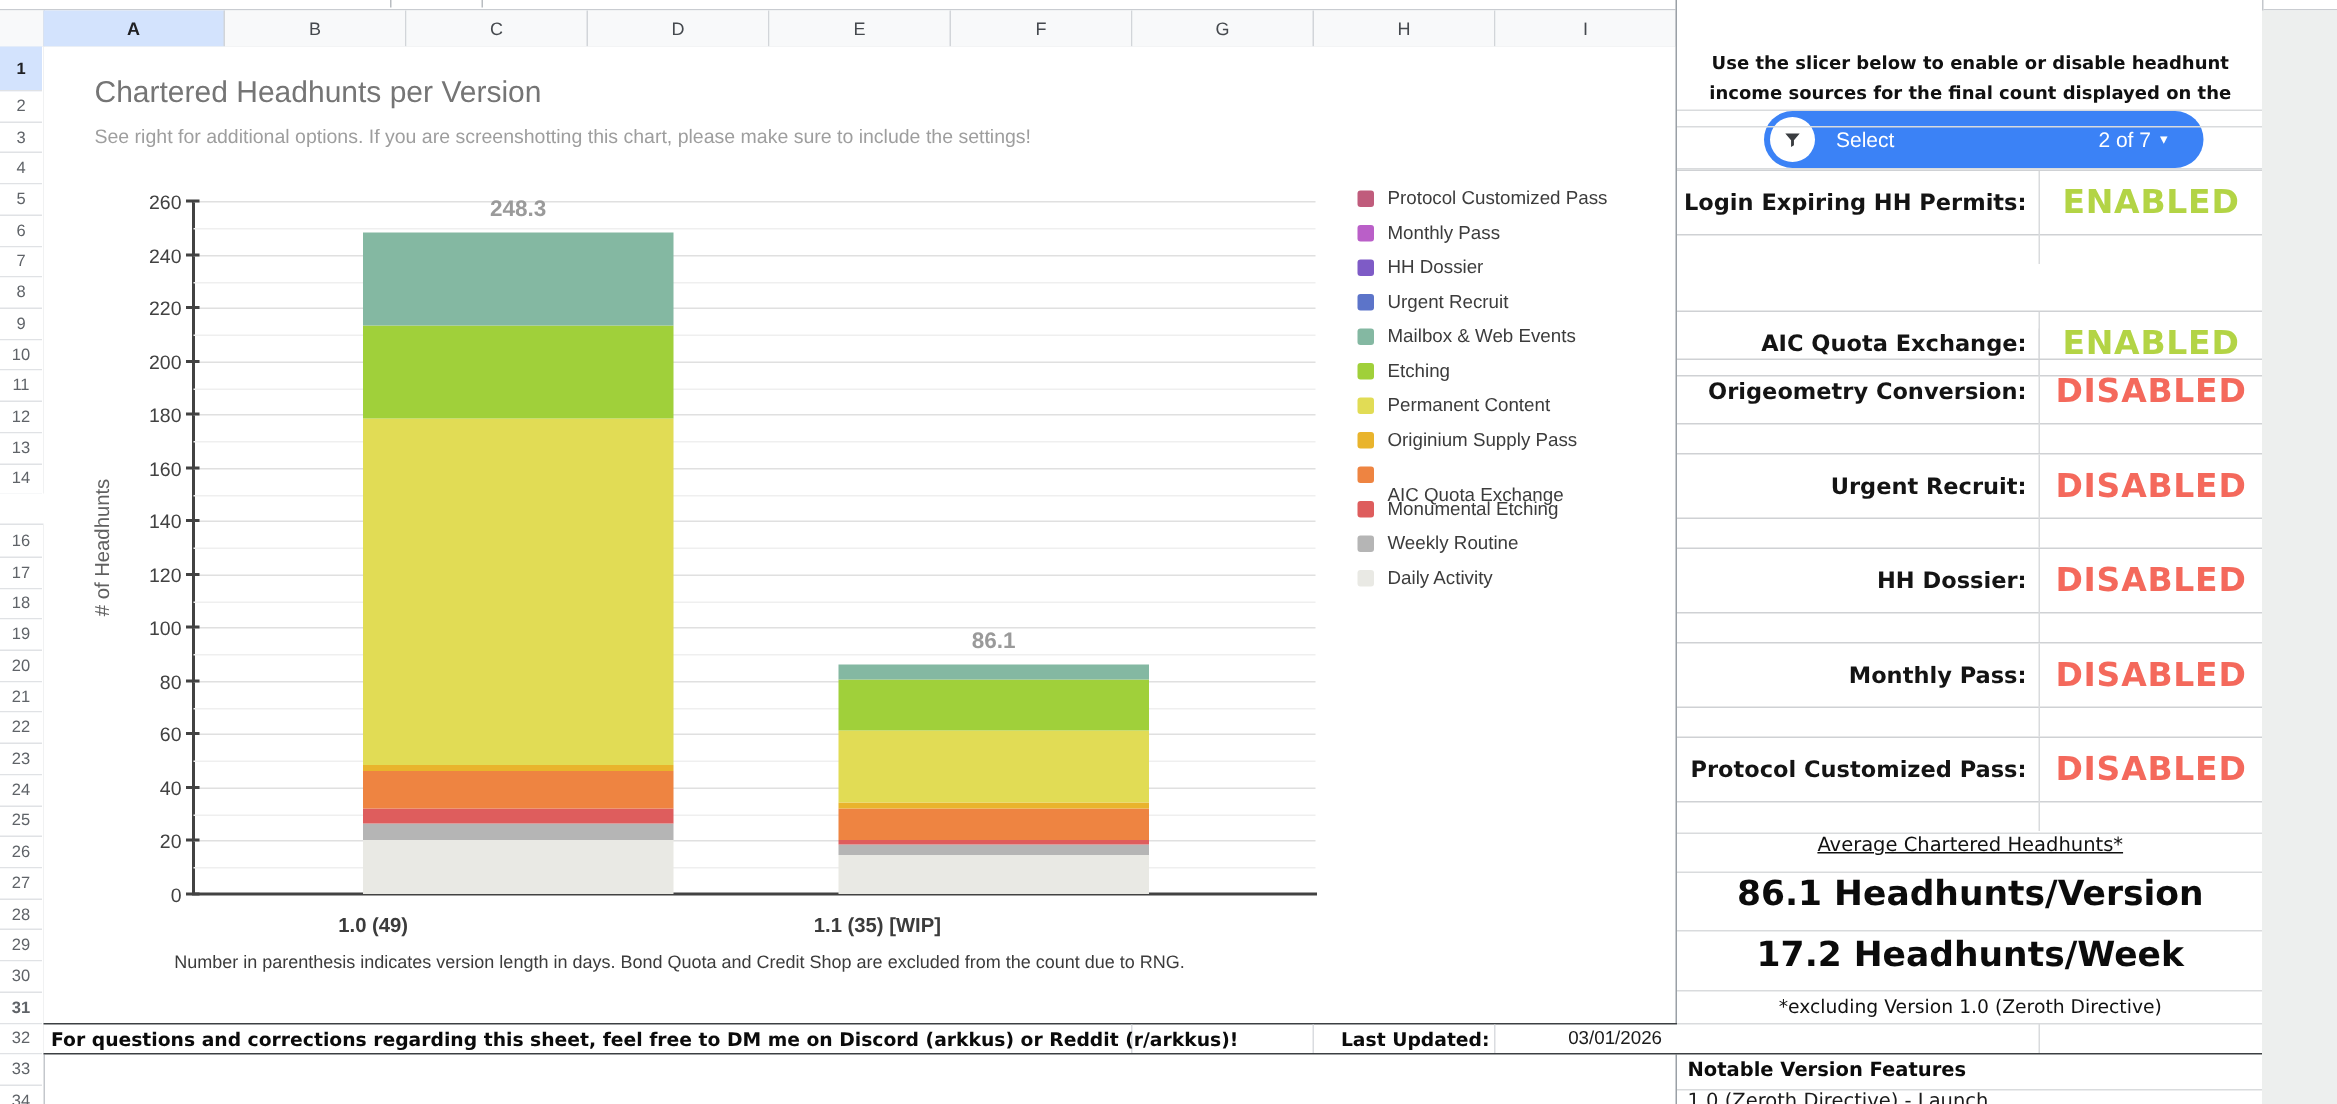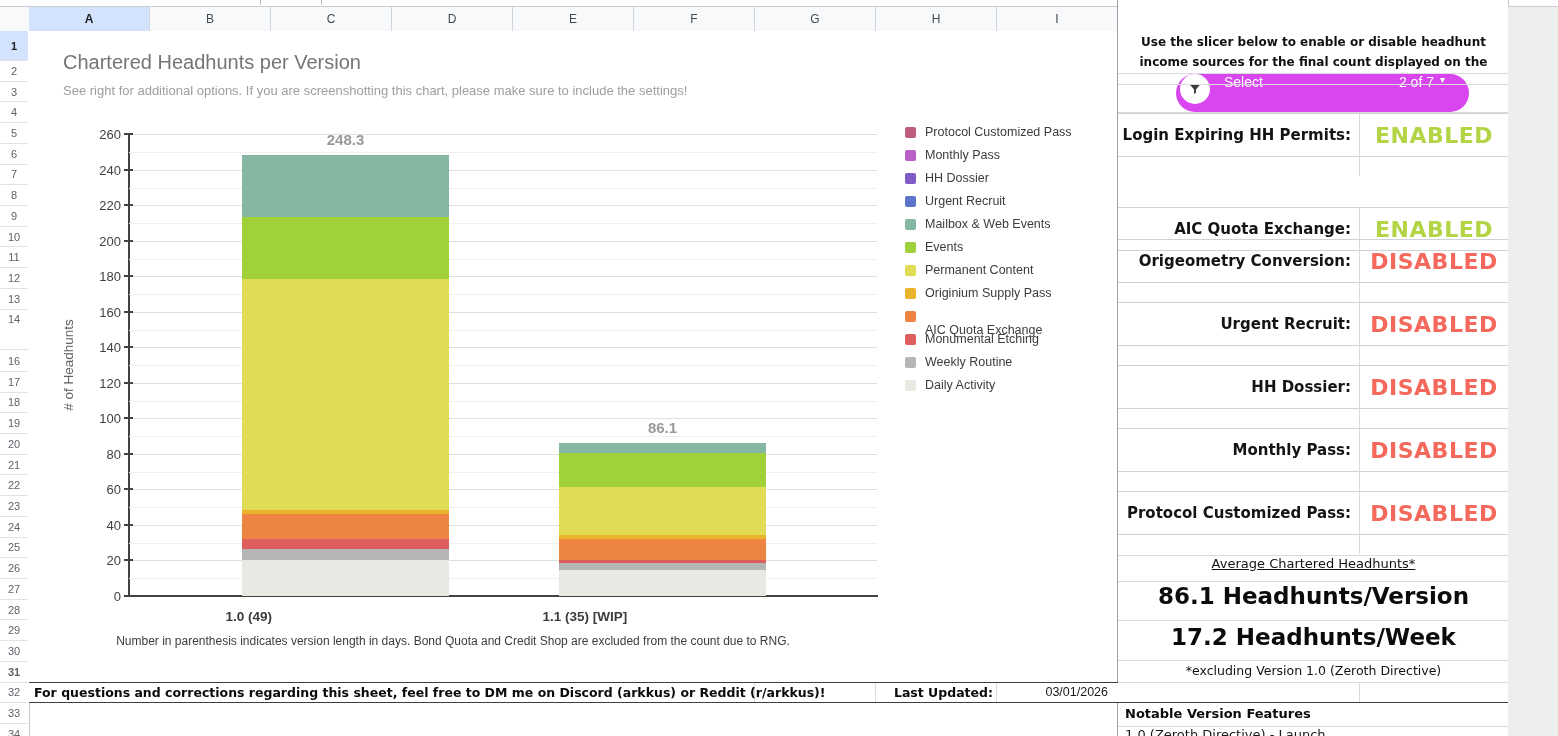--- a/index.html
+++ b/index.html
@@ -46,22 +46,22 @@
   .lg-tx{position:absolute;left:896px;font-size:12.5px;color:#3c3c3c;white-space:nowrap;}
   #chart-footnote{left:0;top:603px;width:848px;text-align:center;font-size:12px;color:#3c3c3c;}
 
   
   #right-panel{left:1117px;top:0;width:391px;height:736px;background:#fff;
         border-left:1px solid #9aa0a6;font-family:"DejaVu Sans",sans-serif;}
   .hline{position:absolute;left:0;width:391px;height:1px;background:#d9dbdd;}
   .vdiv{position:absolute;left:241px;width:1px;background:#d9dbdd;top:0;bottom:0;}
   #panel-note{left:8px;top:33px;width:375px;text-align:center;font-size:12px;font-weight:bold;
         color:#111;line-height:1.65;}
-  #slicer{left:58px;top:74px;width:293px;height:38px;background:#d946ef;border-radius:19px;
-        display:flex;align-items:flex-start;cursor:pointer;}
+  #slicer{left:58px;top:74px;width:293px;height:38px;background:#3b82f6;border-radius:19px;
+        display:flex;align-items:center;cursor:pointer;}
   #slicer-icon-circle{width:30px;height:30px;border-radius:50%;background:#fff;margin-left:4px;
         display:flex;align-items:center;justify-content:center;flex:0 0 auto;}
   #slicer-label{color:#fff;font-size:14px;margin-left:14px;flex:1 1 auto;font-family:"Liberation Sans",sans-serif;}
   #slicer-count{color:#fff;font-size:14px;margin-right:6px;font-family:"Liberation Sans",sans-serif;}
   #slicer-caret{color:#fff;font-size:10px;margin-right:24px;}
   .set-row{position:absolute;left:0;width:391px;height:42px;border-top:1px solid #cfd1d4;
         border-bottom:1px solid #cfd1d4;}
   .set-spacer{position:absolute;left:0;width:391px;height:20px;}
   .set-label{position:absolute;left:0;top:0;width:233px;height:42px;display:flex;align-items:center;
         justify-content:flex-end;padding-right:6px;font-size:15px;font-weight:bold;color:#141414;}
@@ -236,21 +236,21 @@
       <div class="lg-tx" style="top: 94px;">Protocol Customized Pass</div>
       <div class="lg-sq" style="top: 119px; background: rgb(186, 95, 200);"></div>
       <div class="lg-tx" style="top: 117px;">Monthly Pass</div>
       <div class="lg-sq" style="top: 142px; background: rgb(126, 91, 198);"></div>
       <div class="lg-tx" style="top: 140px;">HH Dossier</div>
       <div class="lg-sq" style="top: 165px; background: rgb(92, 116, 201);"></div>
       <div class="lg-tx" style="top: 163px;">Urgent Recruit</div>
       <div class="lg-sq" style="top: 188px; background: rgb(132, 184, 162);"></div>
       <div class="lg-tx" style="top: 186px;">Mailbox &amp; Web Events</div>
       <div class="lg-sq" style="top: 211px; background: rgb(160, 208, 58);"></div>
-      <div class="lg-tx" style="top: 209px;">Events</div>
+      <div class="lg-tx" style="top: 209px;">Etching</div>
       <div class="lg-sq" style="top: 234px; background: rgb(225, 220, 85);"></div>
       <div class="lg-tx" style="top: 232px;">Permanent Content</div>
       <div class="lg-sq" style="top: 257px; background: rgb(233, 180, 44);"></div>
       <div class="lg-tx" style="top: 255px;">Originium Supply Pass</div>
       <div class="lg-sq" style="top: 280px; background: rgb(238, 132, 65);"></div>
       <div class="lg-tx" style="top: 292px;">AIC Quota Exchange</div>
       <div class="lg-sq" style="top: 303px; background: rgb(222, 93, 93);"></div>
       <div class="lg-tx" style="top: 301px;">Monumental Etching</div>
       <div class="lg-sq" style="top: 326px; background: rgb(181, 181, 181);"></div>
       <div class="lg-tx" style="top: 324px;">Weekly Routine</div>

